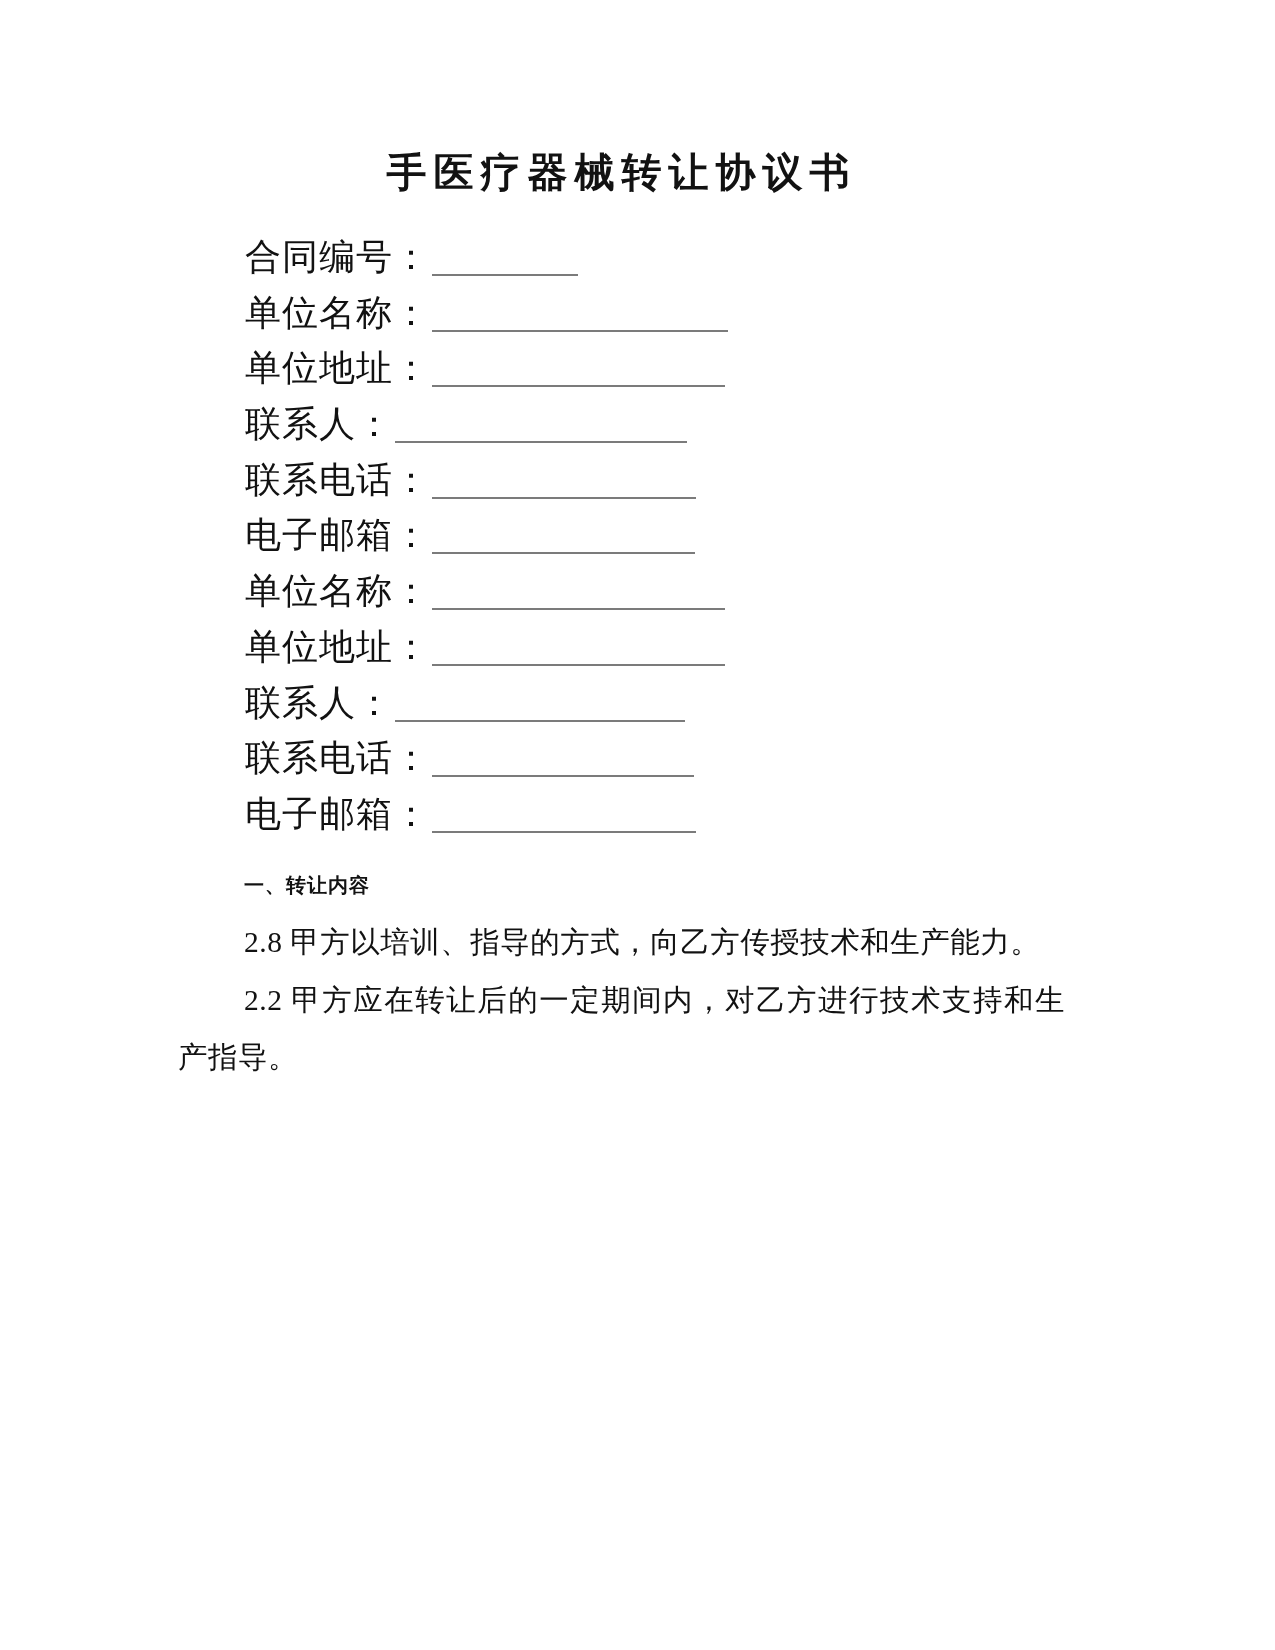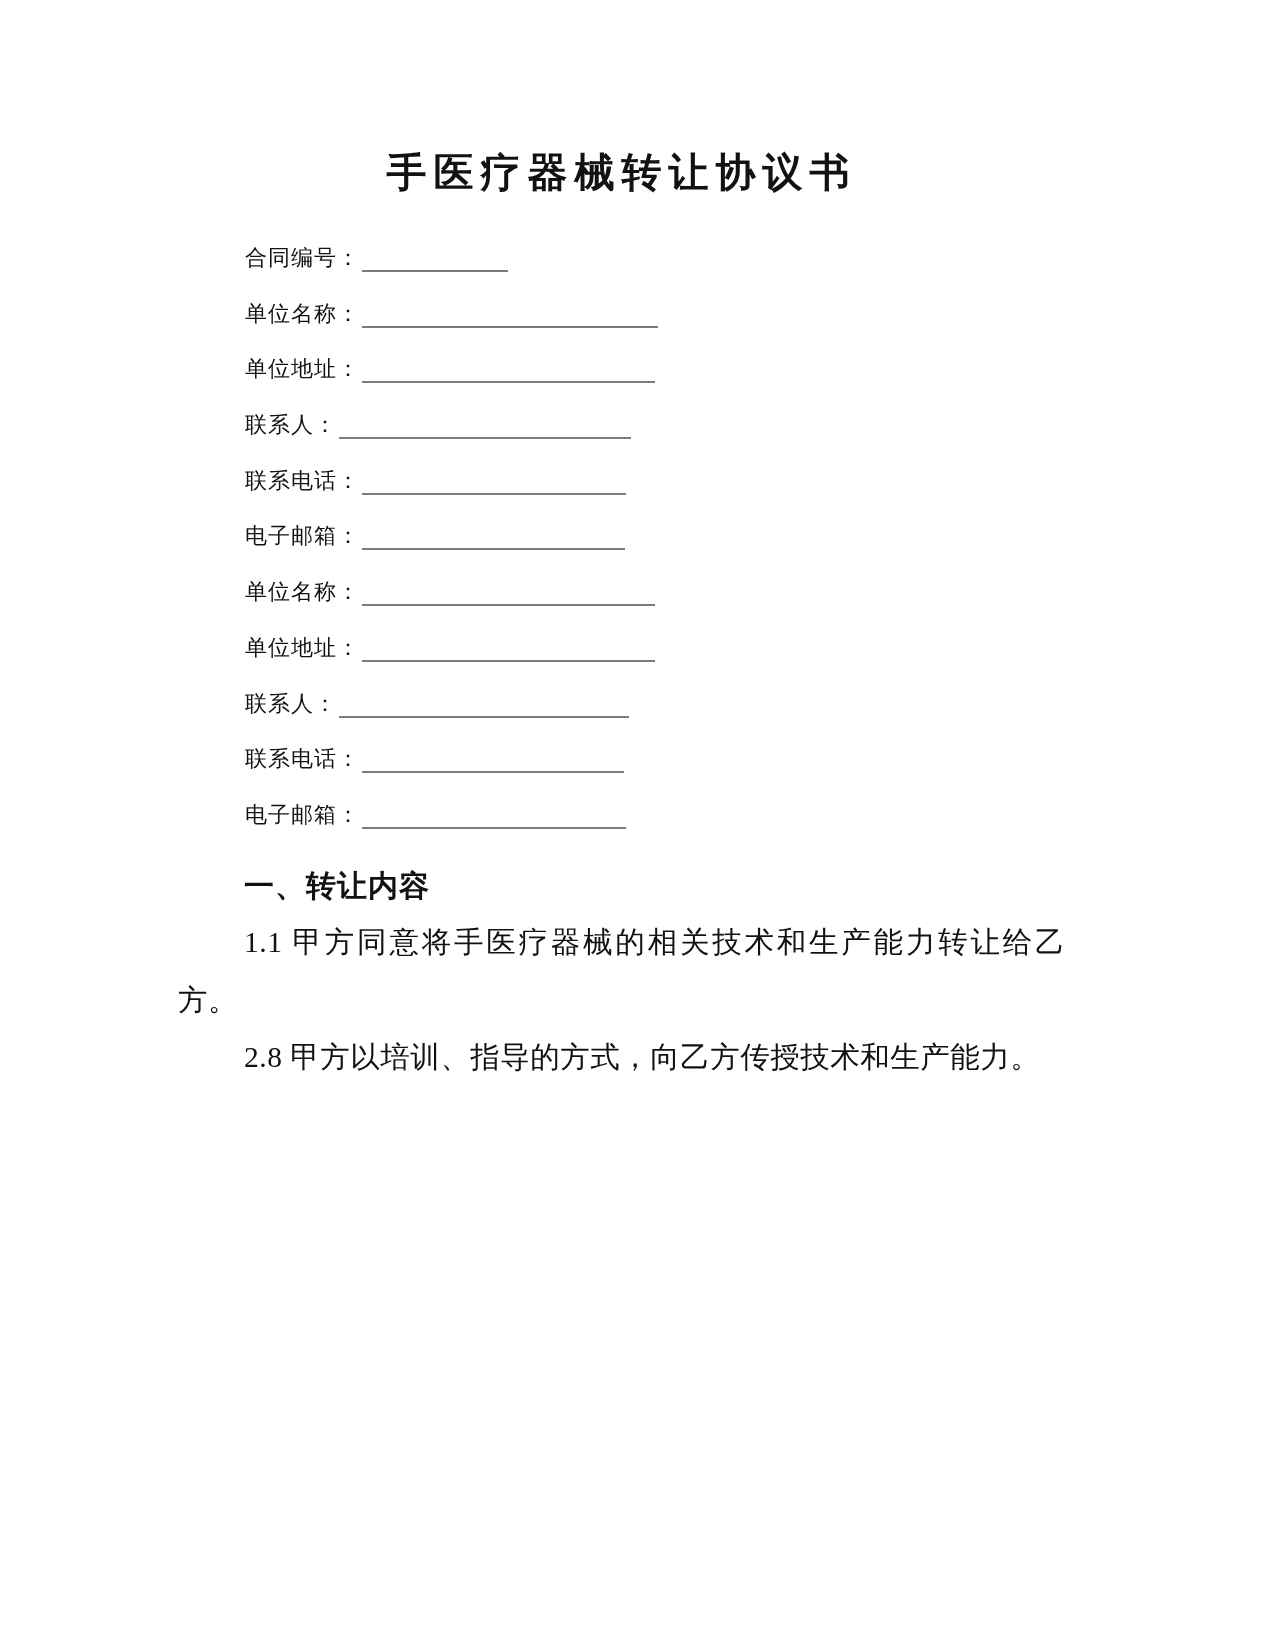--- a/index.html
+++ b/index.html
@@ -29,40 +29,40 @@
     letter-spacing: 7px;
     font-family: "Liberation Serif", "DejaVu Serif", serif;
   }
   .fields {
     margin: 0 0 14px 0;
   }
   .field-row {
     height: 55.7px;
     line-height: 55.7px;
     padding-left: 67px;
-    font-size: 22px;
+    font-size: 36px;
     white-space: nowrap;
   }
   .field-label {
     letter-spacing: 1px;
   }
   .blank {
     display: inline-block;
     height: 0;
     border-bottom: 2px solid #7b7b7b;
     vertical-align: -7px;
     margin-left: 2px;
   }
   .doc-body {
     font-size: 29.5px;
     line-height: 57.5px;
   }
   .section-heading {
     margin: 0;
-    font-size: 30px;
+    font-size: 20px;
     line-height: 57.5px;
     font-weight: bold;
     text-indent: 66px;
     letter-spacing: 1px;
     font-family: "Liberation Sans", "DejaVu Sans", sans-serif;
   }
   .para {
     margin: 0;
     text-indent: 66px;
     text-align: justify;
@@ -93,22 +93,22 @@
 
   <div class="field-row"><span class="field-label">联系人：</span><span class="blank" style="width: 290px; border-bottom-color: rgb(123, 123, 123);"></span></div>
 
   <div class="field-row"><span class="field-label">联系电话：</span><span class="blank" style="width: 262px; border-bottom-color: rgb(123, 123, 123);"></span></div>
 
   <div class="field-row"><span class="field-label">电子邮箱：</span><span class="blank" style="width: 264px; border-bottom-color: rgb(123, 123, 123);"></span></div>
 </div>
   <div class="doc-body" id="sections-container">
   <h2 class="section-heading">一、转让内容</h2>
 
-  <p class="para">1.1 甲方同意将手医疗器械的相关技术和生产能力转让给乙方。</p>
 
 
 
 
   <p class="para">2.8 甲方以培训、指导的方式，向乙方传授技术和生产能力。</p>
 
+  <p class="para">2.2 甲方应在转让后的一定期间内，对乙方进行技术支持和生产指导。</p>
 
 </div>
 </div>
 
 </body></html>

